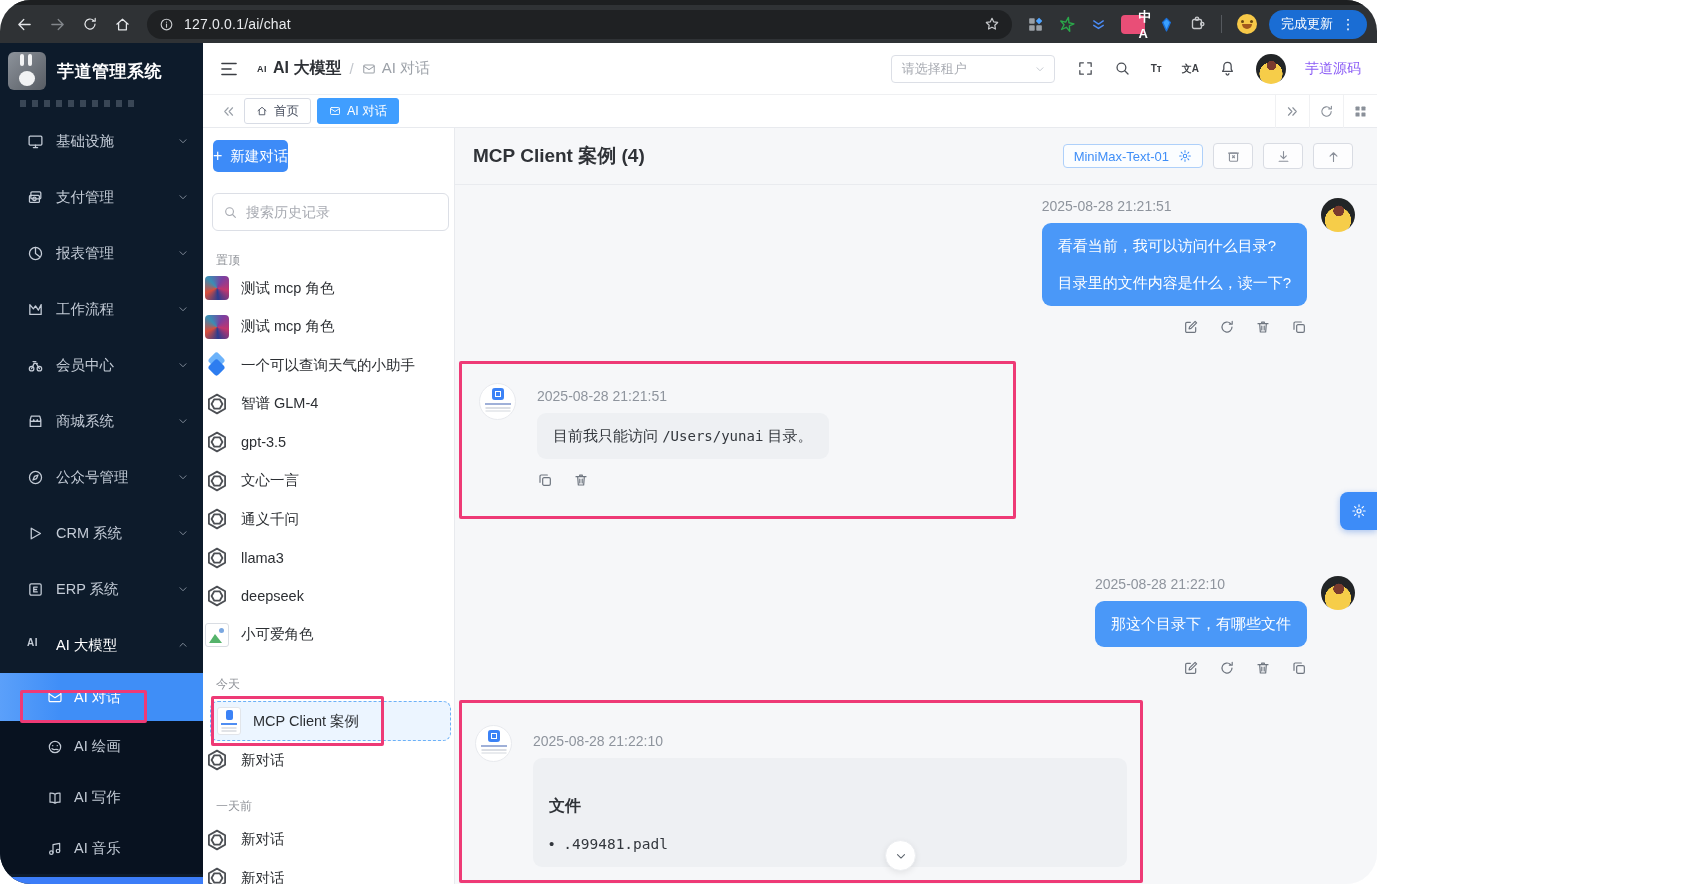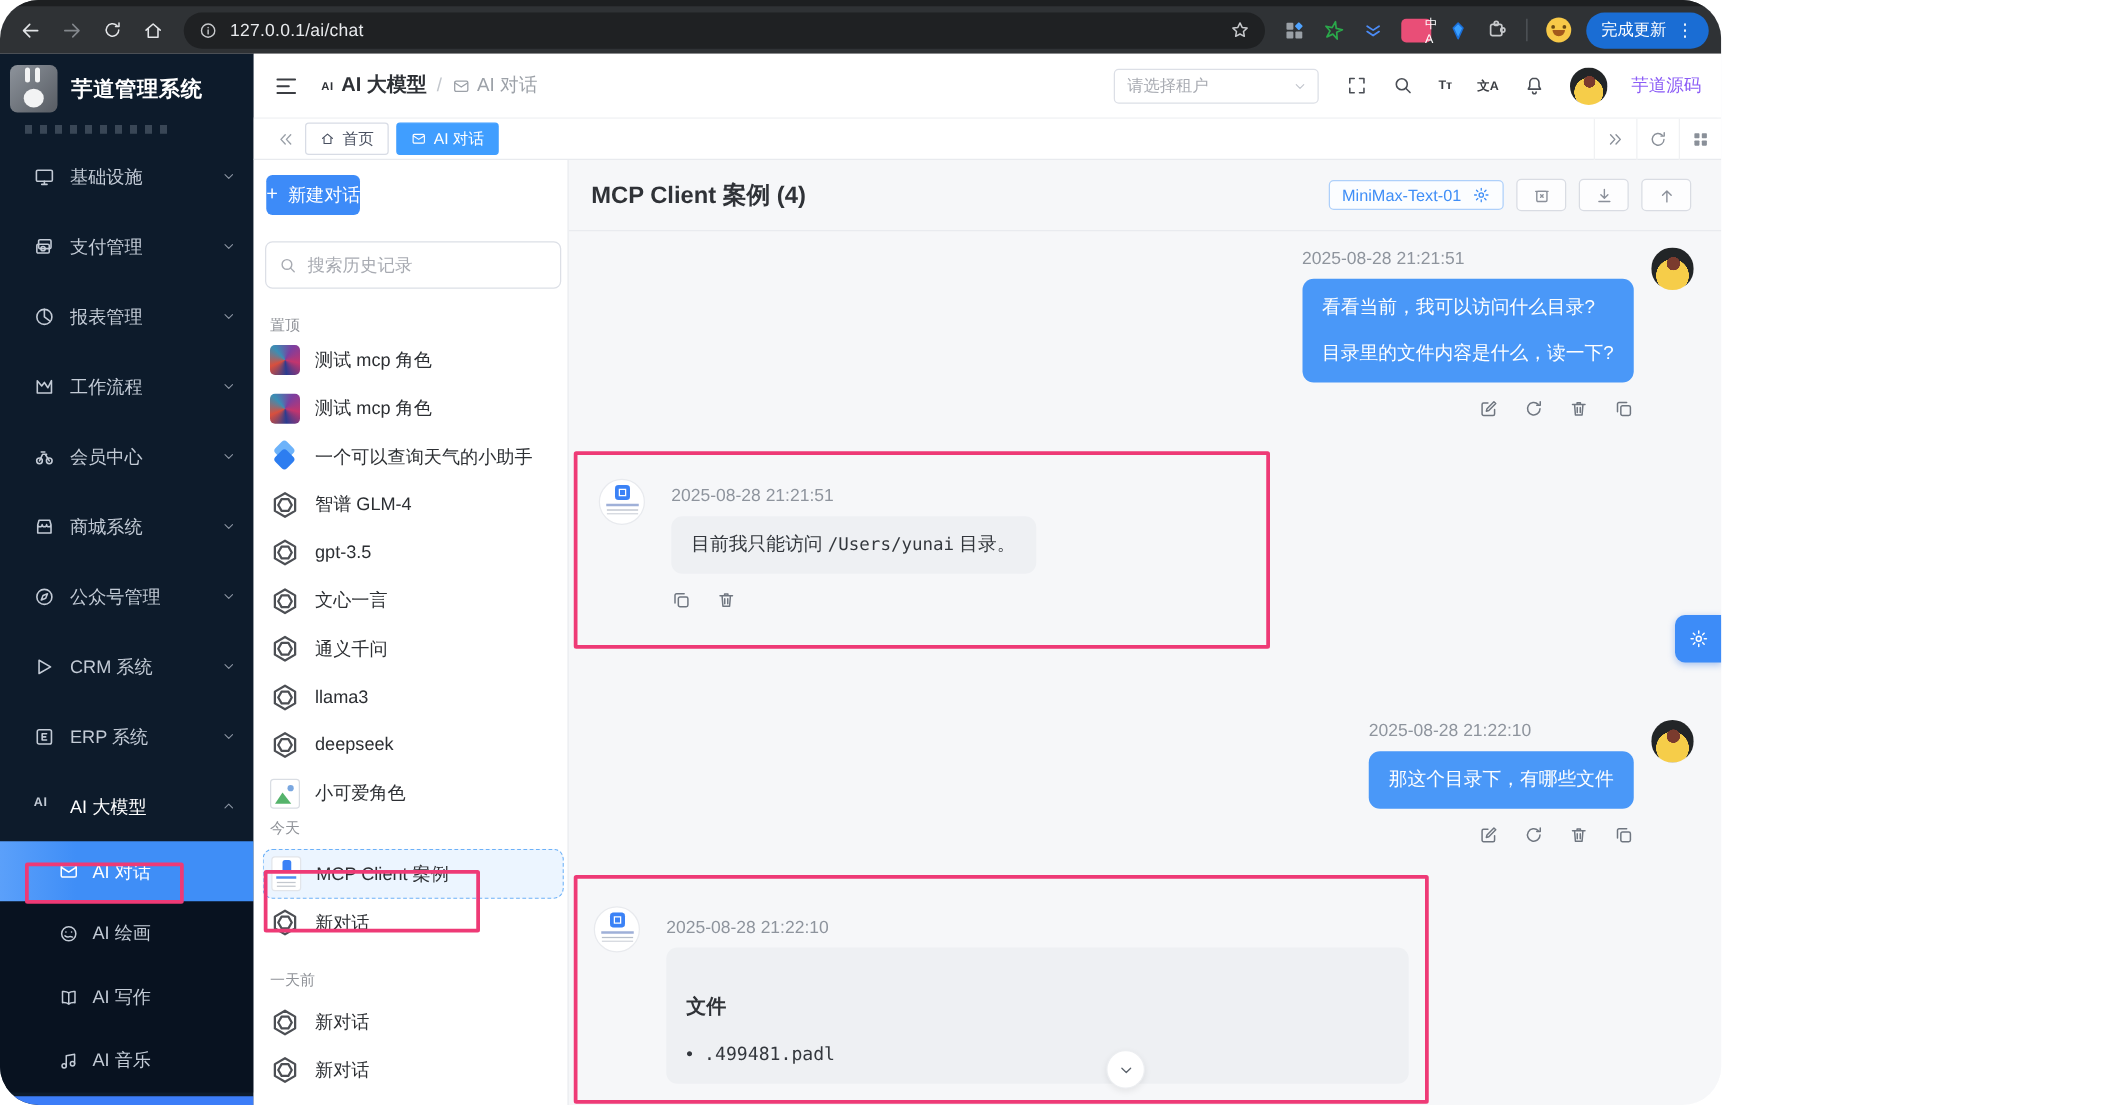--- a/index.html
+++ b/index.html
@@ -11,22 +11,22 @@
 
   
   .browser { position:absolute; top:0; left:0; width:100%; height:43px; background:#2f3235;
     border-top:5px solid #1d1f21; display:flex; align-items:center; padding:0 10px; }
   .b-nav { display:flex; align-items:center; gap:16px; margin-left:6px; color:#e3e5e8; }
   .b-nav .dim { color:#83878c; }
   .url-pill { flex:1; height:29px; margin:0 14px 0 16px; background:#1f2123; border-radius:15px;
     display:flex; align-items:center; padding:0 12px; color:#e8eaed; }
   .url-pill .u-text { flex:1; font-size:14px; margin-left:10px; letter-spacing:.2px; }
   .exts { display:flex; align-items:center; gap:13px; color:#c7c9cc; }
-  .badge-cn { width:19px; height:19px; border-radius:4px; background:#e94e77; color:#fff; font-size:10px;
-    font-weight:normal; display:flex; align-items:center; justify-content:center;padding-left:24px; }
+  .badge-cn { width:19px; height:19px; border-radius:4px; background:#e94e77; color:#fff; font-size:13px;
+    font-weight:bold; display:flex; align-items:center; justify-content:center;padding-left:24px; }
   .ext-sep { width:1px; height:18px; background:#55595e; margin:0 2px; }
   .emoji-face { width:20px; height:20px; border-radius:50%; background:#f7c948; position:relative; }
   .emoji-face::before { content:""; position:absolute; left:4px; top:6px; width:3px; height:3px; border-radius:50%;
     background:#6b4a12; box-shadow:9px 0 0 #6b4a12; }
   .emoji-face::after { content:""; position:absolute; left:5px; top:10px; width:10px; height:5px;
     border-radius:0 0 10px 10px; background:#a3591c; }
   .update-btn { margin-left:12px; height:29px; border-radius:15px; background:#1a6dd4; color:#fff;
     font-size:13px; display:flex; align-items:center; gap:8px; padding:0 12px; border:none; cursor:pointer; }
   .update-btn .dots { font-size:14px; line-height:1; }
 
@@ -92,23 +92,23 @@
   .new-chat-btn { display:flex; align-items:center; justify-content:center; gap:8px; height:32px;
     margin:0 5px 0 10px; background:#3d8bf8; color:#fff; font-size:14.5px; border:none; border-radius:5px; cursor:pointer; }
   .new-chat-btn .plus { font-size:16px; line-height:1; }
   .conv-search { margin:21px 5px 0 9px; height:38px; border:1px solid #dcdfe6; border-radius:6px;
     display:flex; align-items:center; padding:0 10px; color:#a8abb2; background:#fff; }
   .conv-search input { border:none; outline:none; flex:1; font-size:14px; margin-left:8px; color:#303133;
     font-family:inherit; background:transparent; }
   .conv-search input::placeholder { color:#a8abb2; }
   .sec-label { font-size:12px; color:#909399; padding-left:13px; }
   .sec-pin { margin-top:21px; }
-  .sec-today { }
+  .sec-today { margin-top:22px; }
   .sec-yday { margin-top:18px; }
-  .conv-item { height:38.5px; display:flex; align-items:center; padding-left:13px; cursor:pointer; }
+  .conv-item { height:38.5px; display:flex; align-items:center; padding-left:2px; cursor:pointer; }
   .conv-item .c-label { margin-left:12px; font-size:14.5px; color:#2c2f33; white-space:nowrap; }
   .conv-item.selected { height:40px; margin:8px 3px 0 7px; padding-left:6px; background:#ecf5ff;
     border:1px dashed #6cb1f8; border-radius:8px; }
   .c-avatar { width:24px; height:24px; flex:0 0 auto; position:relative; }
   .c-avatar.art { border-radius:4px; background:conic-gradient(from 30deg,#7b3fa0,#c2356e,#2b3c8f,#d94f3d,#398fb5,#7b3fa0); }
   .c-avatar.openai { color:#4c4f54; }
   .c-avatar.weather::before { content:""; position:absolute; left:5px; top:1px; width:13px; height:13px;
     transform:rotate(45deg); border-radius:3px; background:#6db3fa; }
   .c-avatar.weather::after { content:""; position:absolute; left:5px; top:8px; width:13px; height:13px;
     transform:rotate(45deg); border-radius:3px; background:#2d7df0; }

